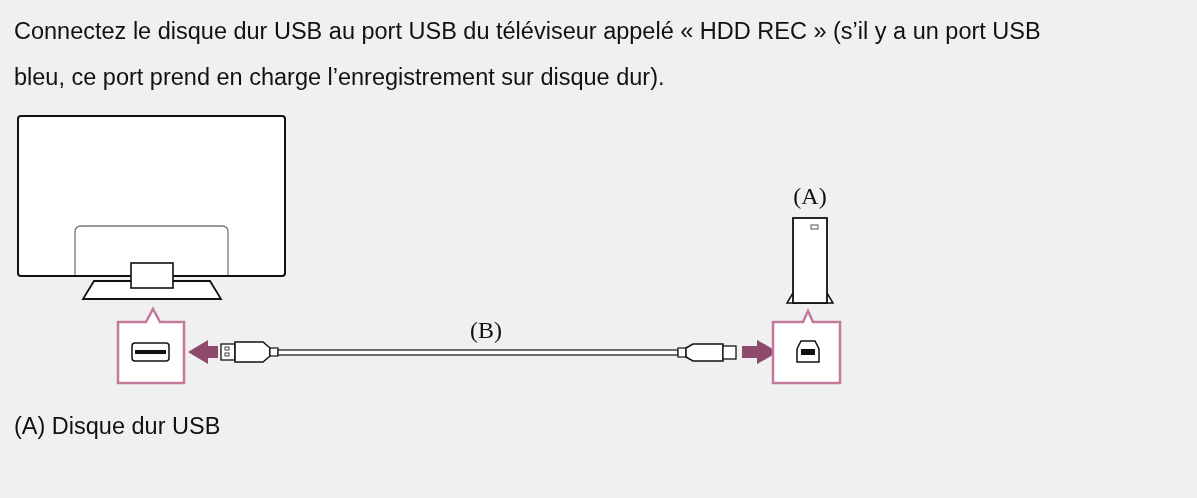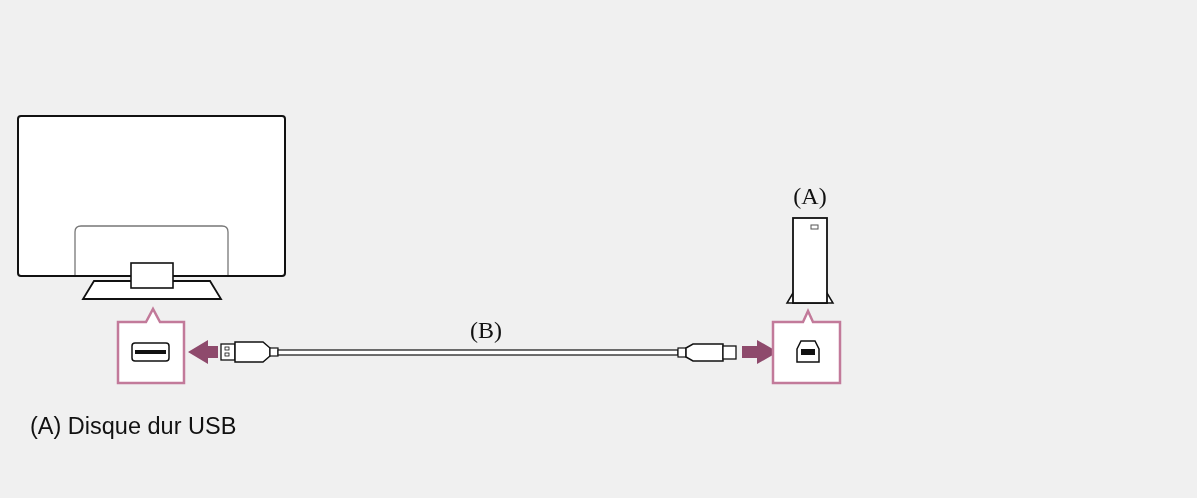--- a/index.html
+++ b/index.html
@@ -10,32 +10,34 @@
     color: #111;
     position: relative;
   }
   .para {
     position: absolute; left: 14px; top: 8px; width: 1183px;
     font-size: 23.5px; line-height: 46px; white-space: nowrap;
   }
   .para .line { display: block; }
   .diagram { position: absolute; left: 0; top: 100px; width: 1197px; height: 300px; }
   .legend {
-    position: absolute; left: 30px; top: 405px;
+    position: absolute; left: 14px; top: 405px;
     font-size: 23.5px; line-height: 43px;
   }
   .legend .item { display: block; white-space: nowrap; }
   .svg-label {
     font-family: "Liberation Serif", serif; font-size: 24px; fill: #111;
   }
 </style>
 </head>
 <body>
 
 <div class="para">
+  <span class="line">Connectez le disque dur USB au port USB du téléviseur appelé « HDD REC » (s’il y a un port USB</span>
+  <span class="line">bleu, ce port prend en charge l’enregistrement sur disque dur).</span>
 </div>
 
 <div class="diagram">
   <svg width="1197" height="300" viewBox="0 100 1197 300" xmlns="http://www.w3.org/2000/svg">
 
     <g>
       <rect x="18" y="116" width="267" height="160" rx="3" fill="#fff" stroke="#111" stroke-width="2"></rect>
       <path d="M75 275 V232 Q75 226 81 226 H222 Q228 226 228 232 V275" fill="none" stroke="#777" stroke-width="1.3"></path>
       <polygon points="94,281 210,281 221,299 83,299" fill="#fff" stroke="#111" stroke-width="1.8"></polygon>
       <rect x="131" y="263" width="42" height="25" fill="#fff" stroke="#111" stroke-width="1.6"></rect>

